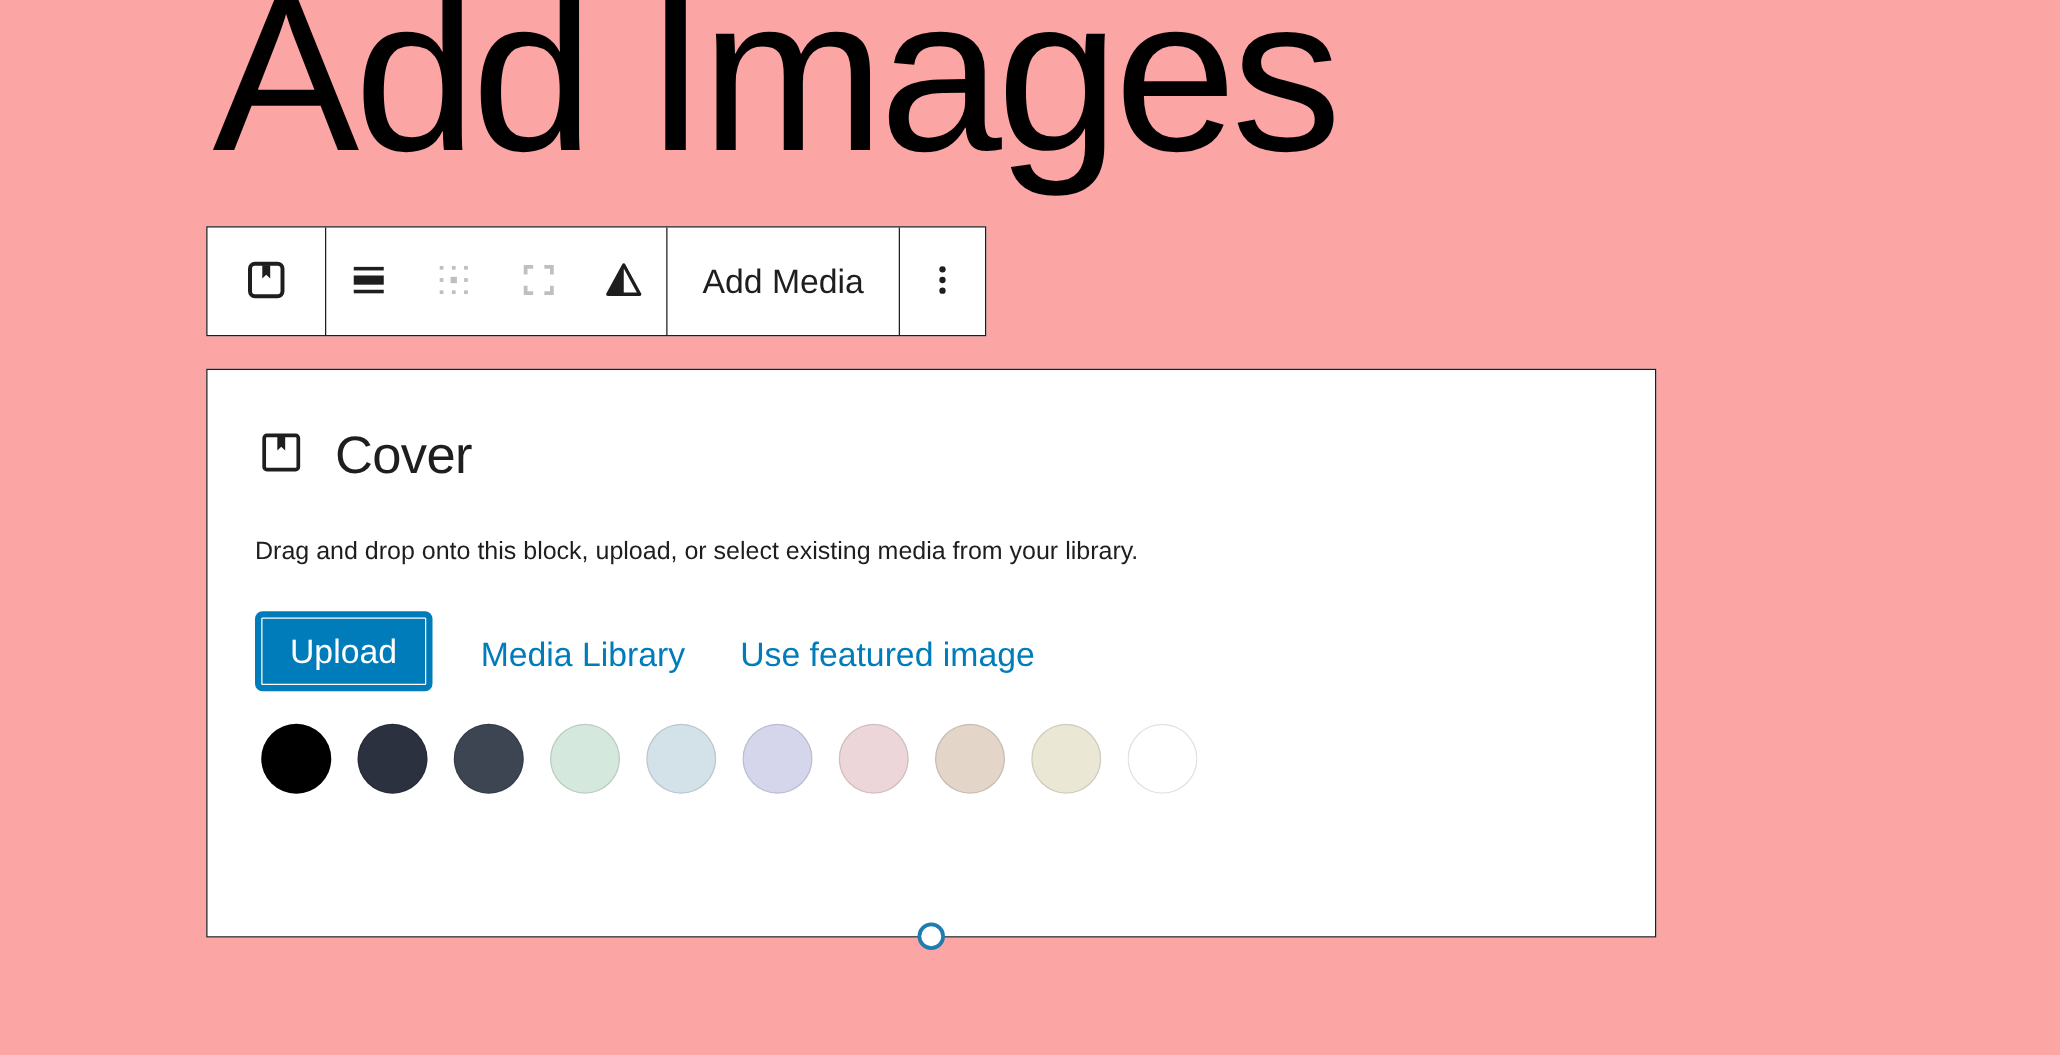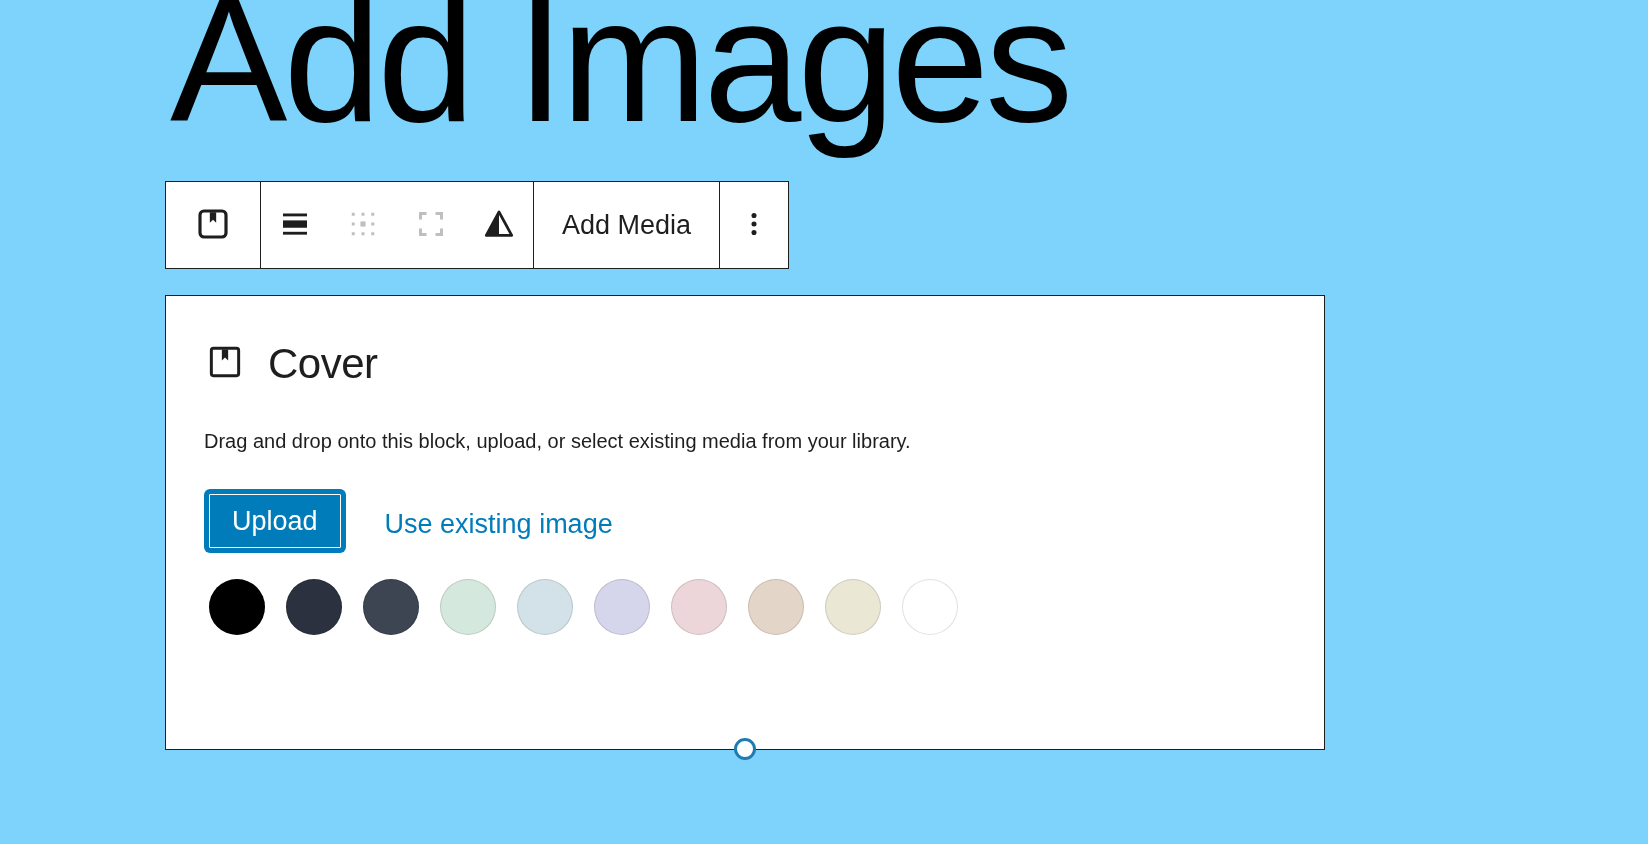--- a/index.html
+++ b/index.html
@@ -9,21 +9,21 @@
     height: 844px;
     background: #ffffff;
     font-family: "Liberation Sans", sans-serif;
     overflow: hidden;
   }
 
   #root {
     position: relative;
     width: 1648px;
     height: 844px;
-    background: #7dd3fc;
+    background: #fca5a5;
   }
 
   
   .page-title {
     position: absolute;
     left: 170px;
     top: -28px;
     font-size: 176px;
     font-weight: 400;
     letter-spacing: -4px;
@@ -284,21 +284,22 @@
             <path d="M10.2 4.9 h3.6 v6.2 l-1.8 -1.7 l-1.8 1.7 z" fill="#1e1e1e"></path>
           </svg>
         </span>
         <span class="cover-title">Cover</span>
       </div>
 
       <p class="cover-instructions">Drag and drop onto this block, upload, or select existing media from your library.</p>
 
       <div class="cover-actions">
         <button class="btn-upload" style="background: rgb(0, 124, 186); box-shadow: rgb(0, 124, 186) 0px 0px 0px 3px;">Upload</button>
-        <button class="btn-link" style="color: rgb(0, 124, 186);">Use existing image</button>
+        <button class="btn-link" style="color: rgb(0, 124, 186);">Media Library</button>
+        <button class="btn-link" style="color: rgb(0, 124, 186);">Use featured image</button>
       </div>
 
       <div class="swatch-row" id="swatch-row">
           <div class="swatch" style="background: rgb(0, 0, 0);"></div>
           <div class="swatch" style="background: rgb(43, 49, 63);"></div>
           <div class="swatch" style="background: rgb(60, 69, 81);"></div>
           <div class="swatch" style="background: rgb(213, 232, 221);"></div>
           <div class="swatch" style="background: rgb(211, 226, 232);"></div>
           <div class="swatch" style="background: rgb(213, 214, 236);"></div>
           <div class="swatch" style="background: rgb(236, 214, 217);"></div>

